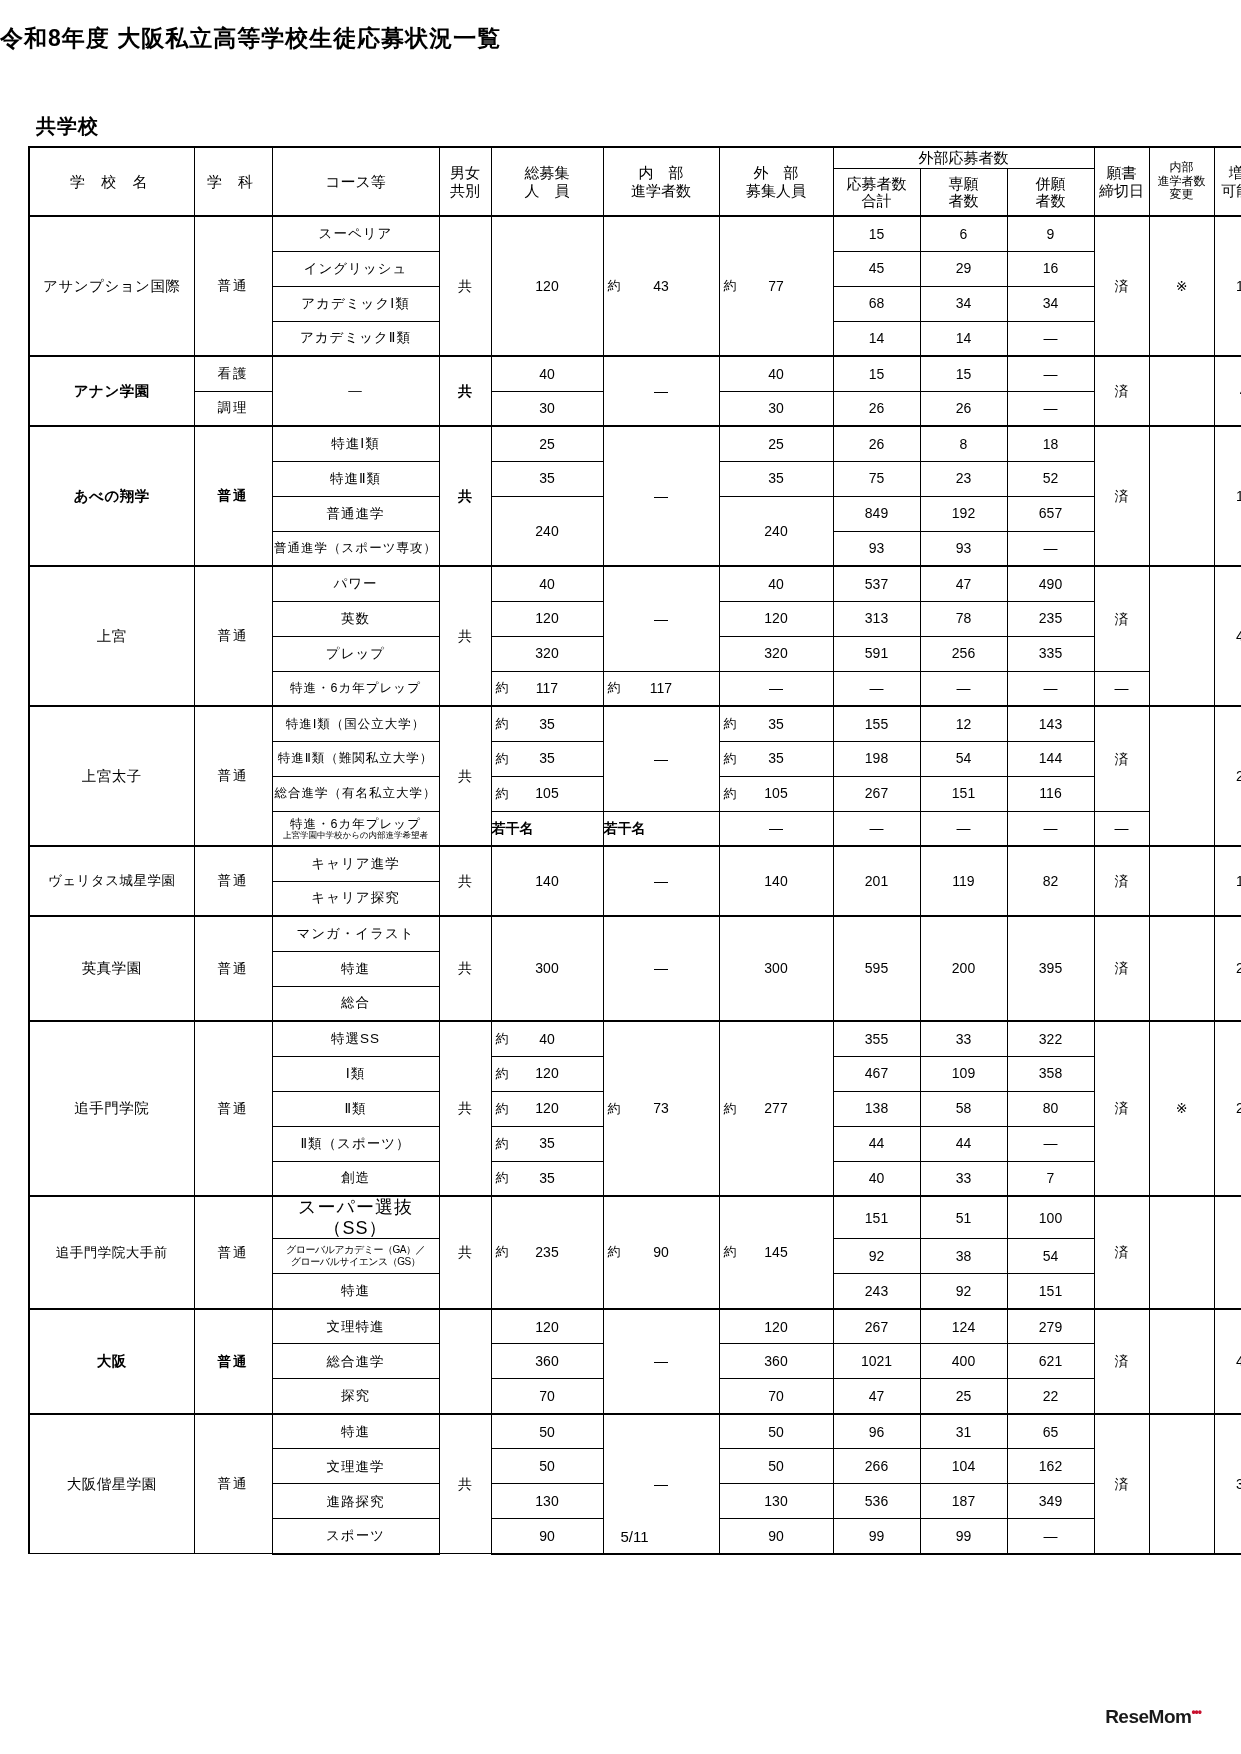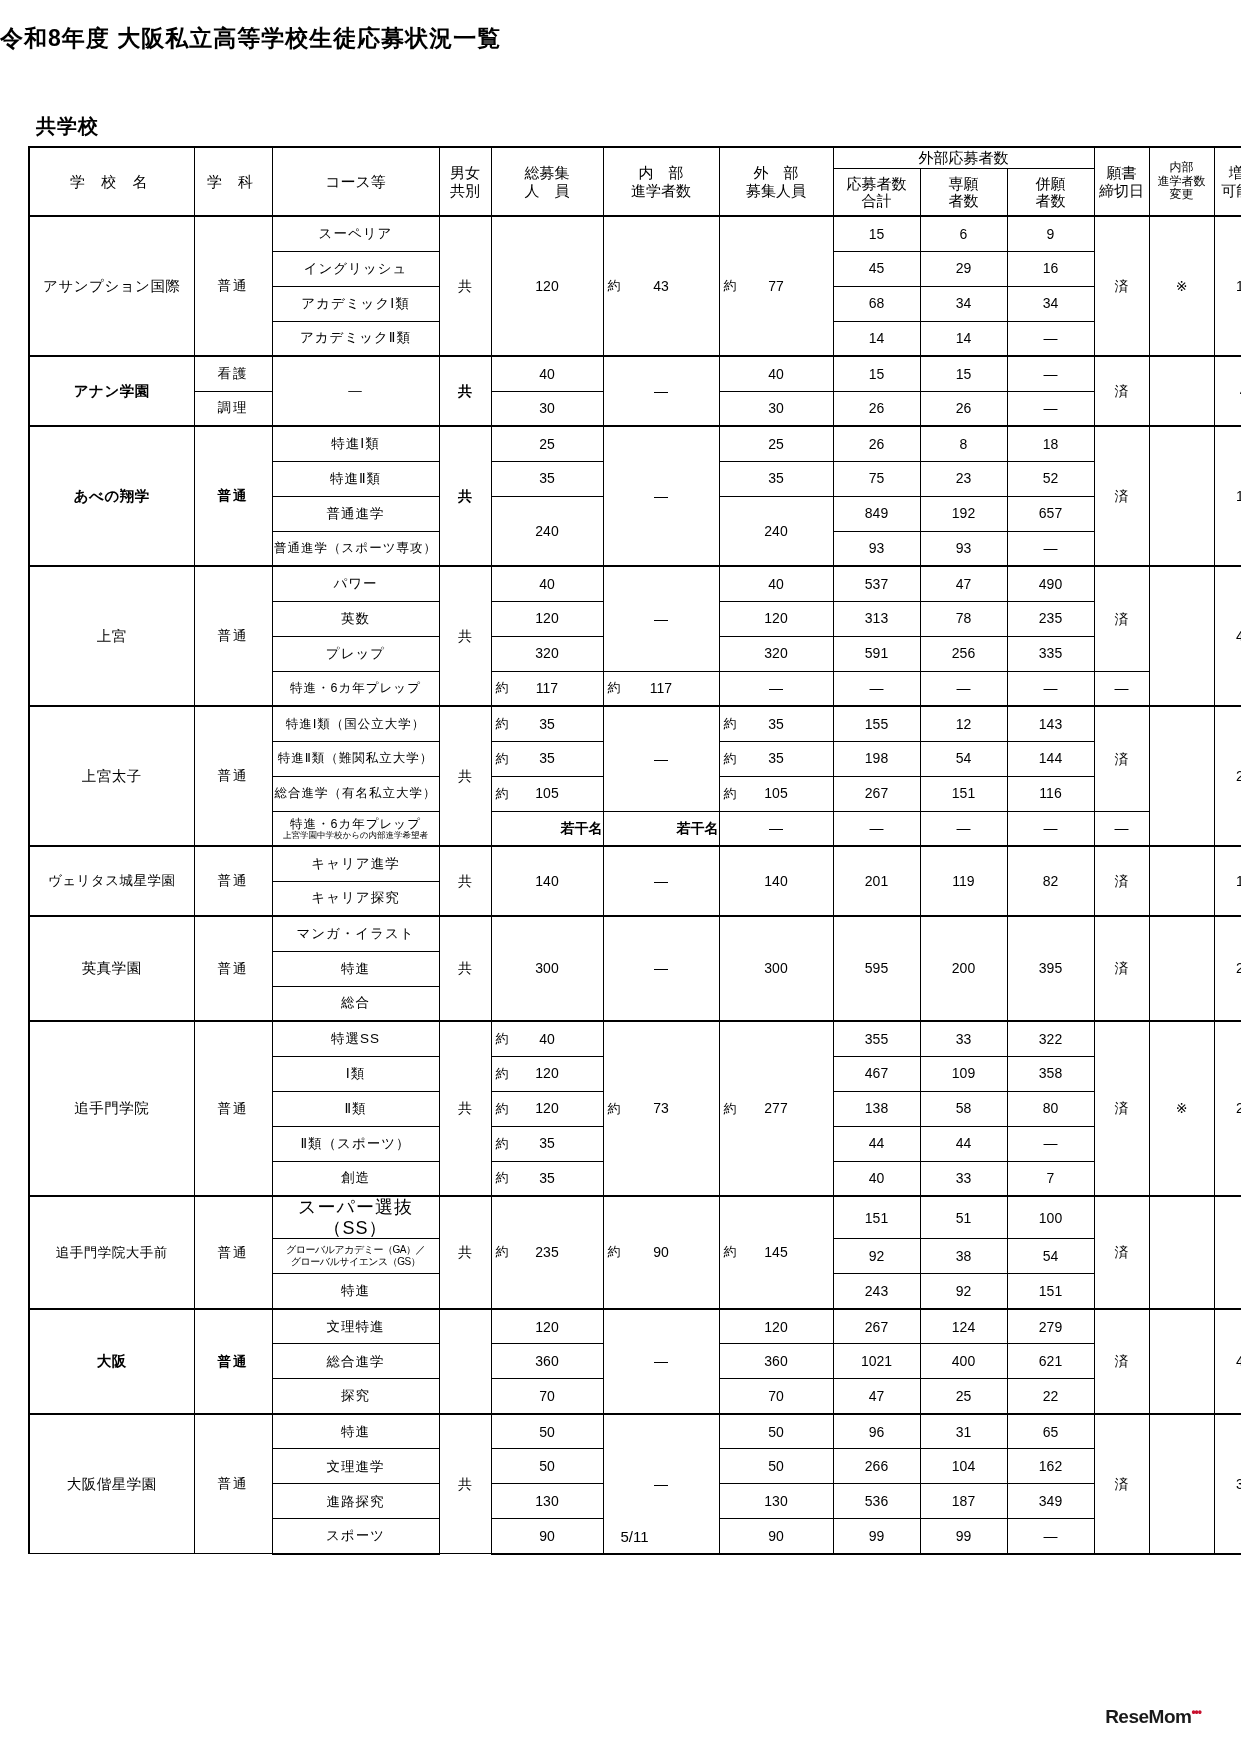--- a/index.html
+++ b/index.html
@@ -108,21 +108,21 @@
     position: relative;
   }
   .num .yaku {
     position: absolute;
     left: 4px;
     top: 50%;
     transform: translateY(-50%);
     font-size: 13px;
   }
   .num.bold { font-weight: bold; }
-  .num.center { text-align: right; padding-right: 0; padding-left: 10px; }
+  .num.center { text-align: left; padding-right: 0; }
   .dash { text-align: center; font-size: 14px; }
   .mark { text-align: center; font-size: 14px; }
 
   .page-number {
     position: absolute;
     left: 0;
     right: 0;
     top: 1528px;
     text-align: center;
     font-size: 15px;

